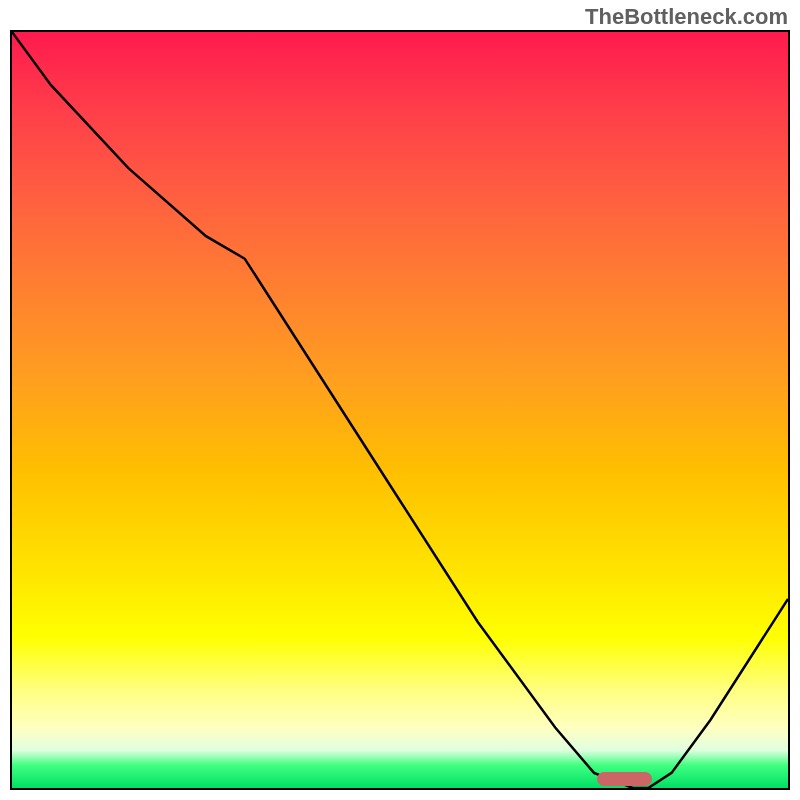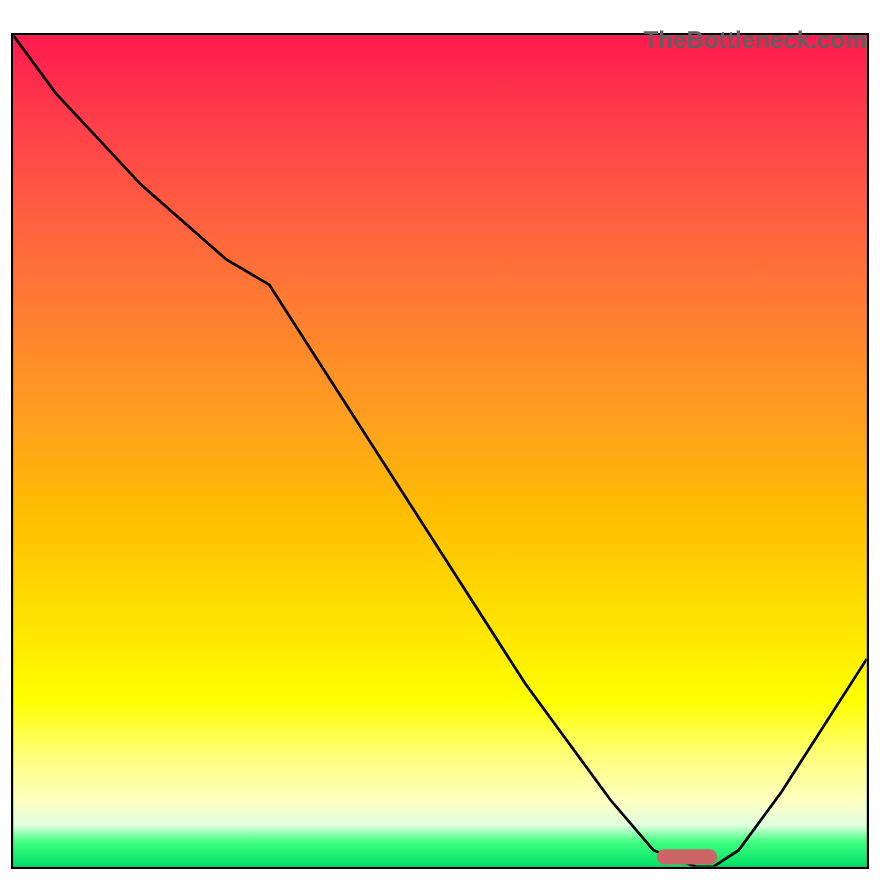--- a/index.html
+++ b/index.html
@@ -11,21 +11,20 @@
     font-family: Arial, sans-serif;
   }
   .watermark {
     position: absolute;
     top: 4px;
     right: 12px;
     font-size: 22px;
     font-weight: bold;
     color: #606060;
     z-index: 10;
-    margin-top: 20px;
   }
   .plot-area {
     position: absolute;
     top: 30px;
     left: 10px;
     width: 780px;
     height: 760px;
     border: 2px solid #000000;
     background: linear-gradient(to bottom,
       #ff1a4e 0%,

